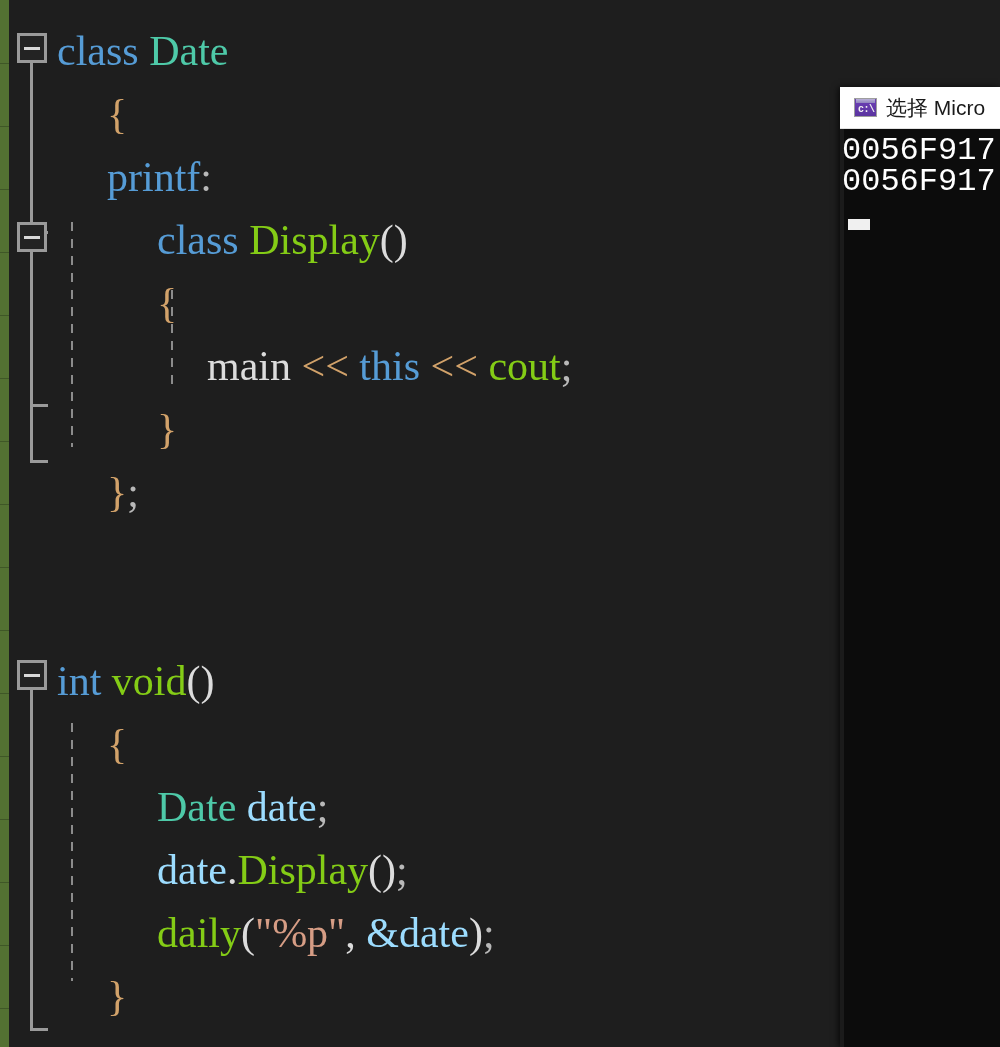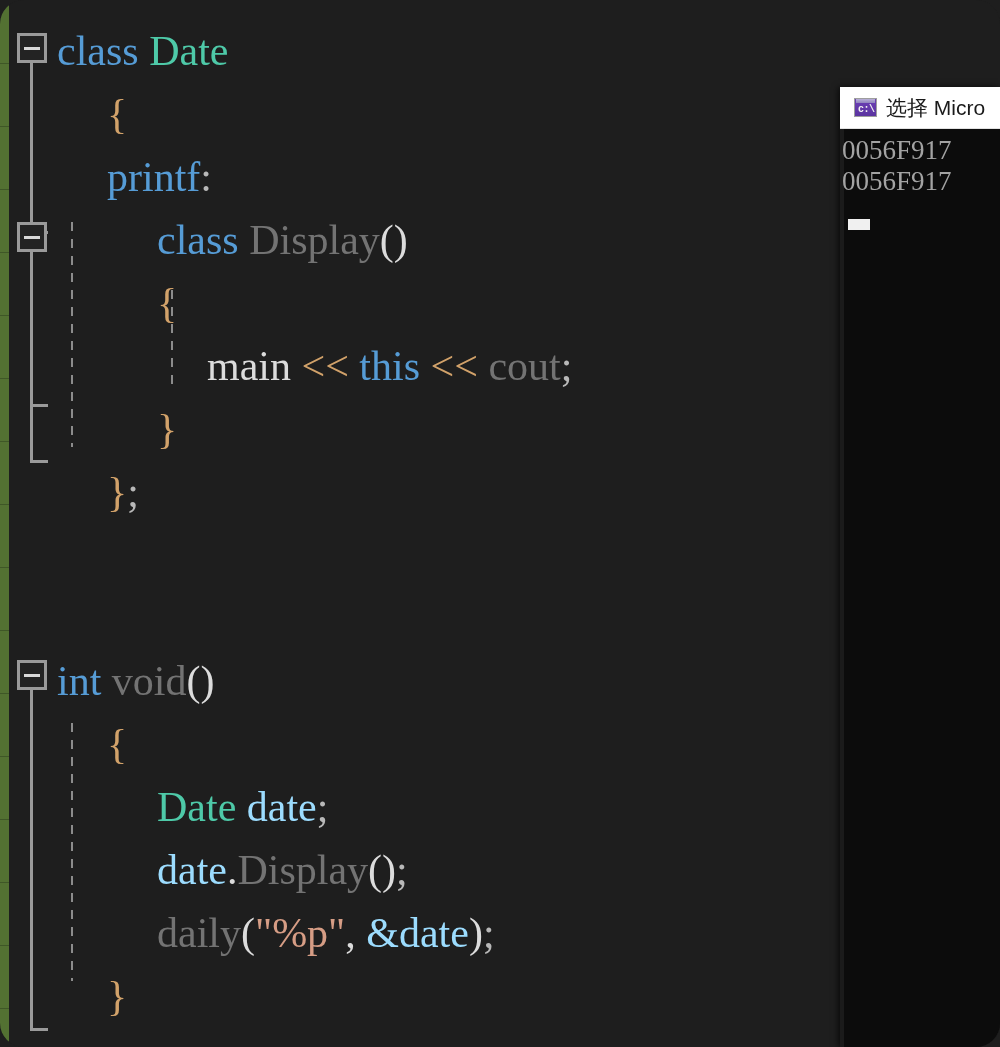--- a/index.html
+++ b/index.html
@@ -8,21 +8,20 @@
     background: #1e1e1e;
   }
 
   #app {
     position: relative;
     width: 1000px;
     height: 1047px;
     overflow: hidden;
     background: #1e1e1e;
     font-family: "Liberation Serif", "DejaVu Serif", serif;
-    border-radius: 24px;
   }
 
   
   #editor {
     position: absolute;
     inset: 0;
     background: #1e1e1e;
   }
 
   
@@ -111,21 +110,21 @@
     height: 63px;
     white-space: pre;
     font-size: 42px;
     line-height: 63px;
     letter-spacing: 0px;
   }
 
   
   .t-kw       { color: #569cd6; }   
   .t-type     { color: #4ec9a8; }   
-  .t-func     { color: #737373; }   
+  .t-func     { color: #84cc16; }   
   .t-var      { color: #9cdcfe; }   
   .t-plain    { color: #dcdcdc; }   
   .t-brace    { color: #d2a26a; }   
   .t-op       { color: #d2a26a; }   
   .t-str      { color: #d69d85; }   
   .t-punct    { color: #b8b8b8; }
 
   
   #console-window {
     position: absolute;
@@ -184,24 +183,24 @@
     font-size: 21px;
     line-height: 24px;
     font-family: "Liberation Sans", sans-serif;
     white-space: nowrap;
     overflow: hidden;
   }
 
   #console-body {
     position: relative;
     padding: 6px 0 0 2px;
-    font-family: Liberation Serif, serif;
-    font-size: 27px;
+    font-family: Liberation Mono, monospace;
+    font-size: 32px;
     line-height: 31px;
-    color: #a3a3a3;
+    color: #ffffff;
     white-space: nowrap;
   }
   #console-body .cline {
     height: 31px;
     overflow: hidden;
     white-space: nowrap;
   }
   #console-cursor {
     position: absolute;
     left: 8px;

